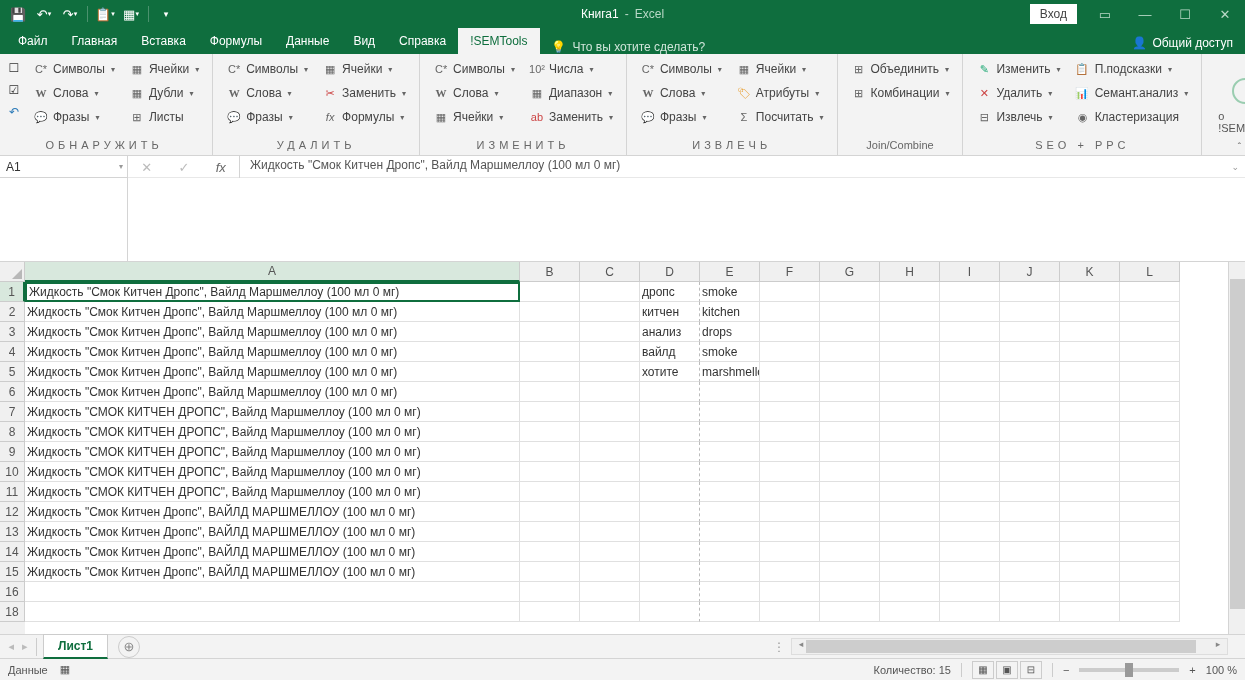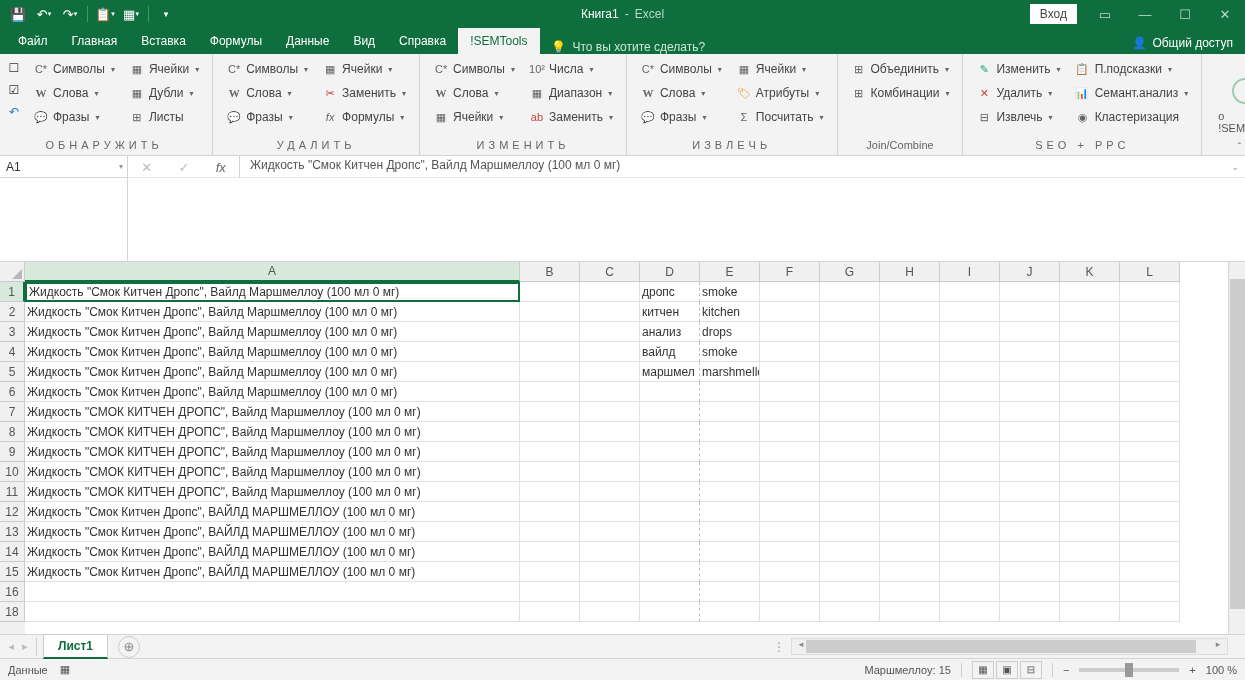--- a/index.html
+++ b/index.html
@@ -468,21 +468,21 @@
             <div class="gcell" style="width: 60px;"></div>
             <div class="gcell" style="width: 60px;"></div>
             <div class="gcell" style="width: 60px;"></div>
             <div class="gcell" style="width: 60px;"></div>
             <div class="gcell" style="width: 60px;"></div>
           </div>
           <div class="grow">
             <div class="gcell" style="width: 495px;">Жидкость "Смок Китчен Дропс", Вайлд Маршмеллоу (100 мл 0 мг)</div>
             <div class="gcell" style="width: 60px;"></div>
             <div class="gcell" style="width: 60px;"></div>
-            <div class="gcell dashed" style="width: 60px;">маршмел</div>
+            <div class="gcell dashed" style="width: 60px;">хотите</div>
             <div class="gcell" style="width: 60px;">marshmellow</div>
             <div class="gcell" style="width: 60px;"></div>
             <div class="gcell" style="width: 60px;"></div>
             <div class="gcell" style="width: 60px;"></div>
             <div class="gcell" style="width: 60px;"></div>
             <div class="gcell" style="width: 60px;"></div>
             <div class="gcell" style="width: 60px;"></div>
             <div class="gcell" style="width: 60px;"></div>
           </div>
           <div class="grow">
@@ -676,21 +676,21 @@
         <div class="hscroll-thumb"></div>
         <span class="hscroll-arr" style="position:absolute;right:2px">▸</span>
       </div>
   </div>
 </div>
 
 <div class="statusbar">
   <span>Данные</span>
   <span style="margin-left:12px">▦</span>
   <div class="sb-right">
-    <span><span>Маршмеллоу:</span> <span>15</span></span>
+    <span><span>Количество:</span> <span>15</span></span>
     <div class="sb-sep"></div>
     <div class="view-btns">
       <div class="vbtn">▦</div>
       <div class="vbtn">▣</div>
       <div class="vbtn">⊟</div>
     </div>
     <div class="sb-sep"></div>
     <span>−</span>
     <div class="zoom-slider">
         <div class="zoom-thumb"></div>

